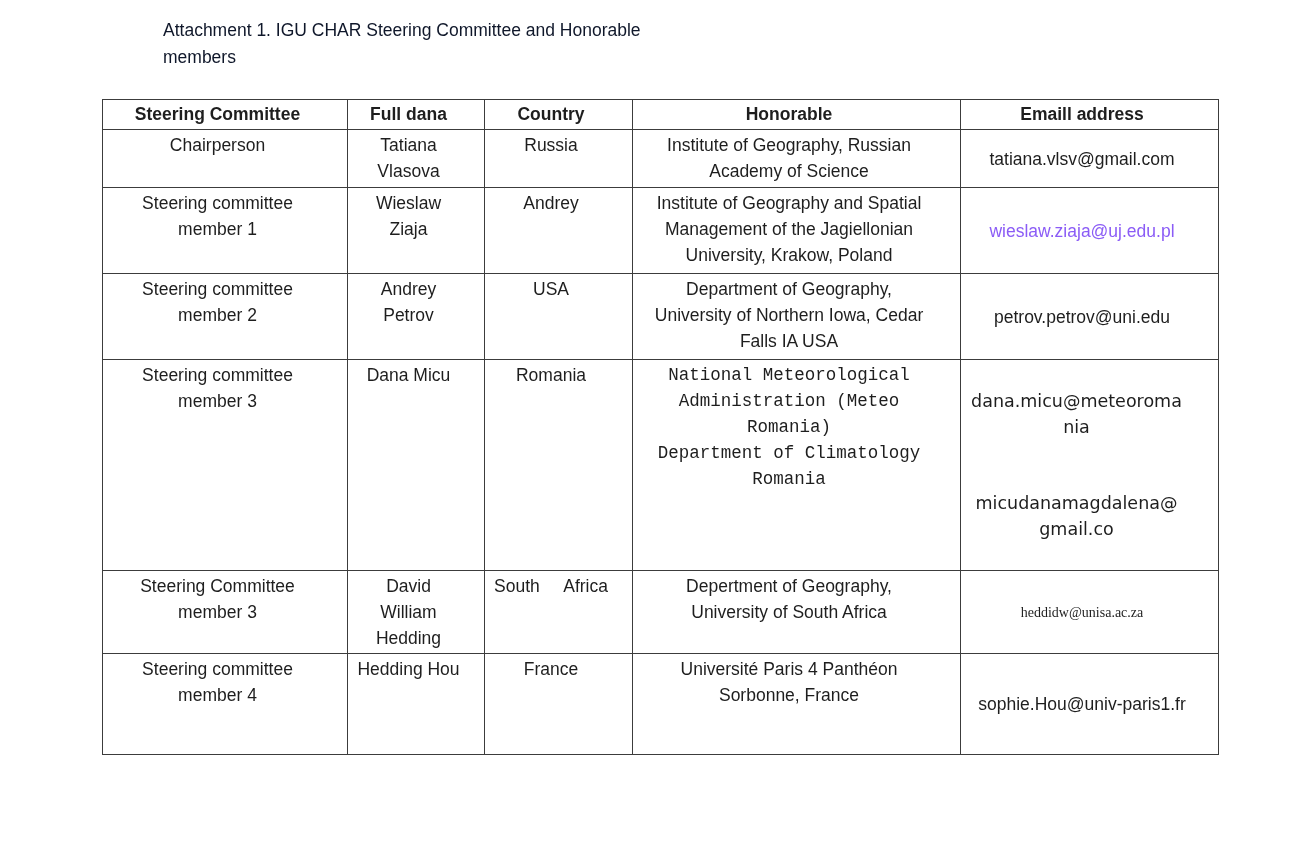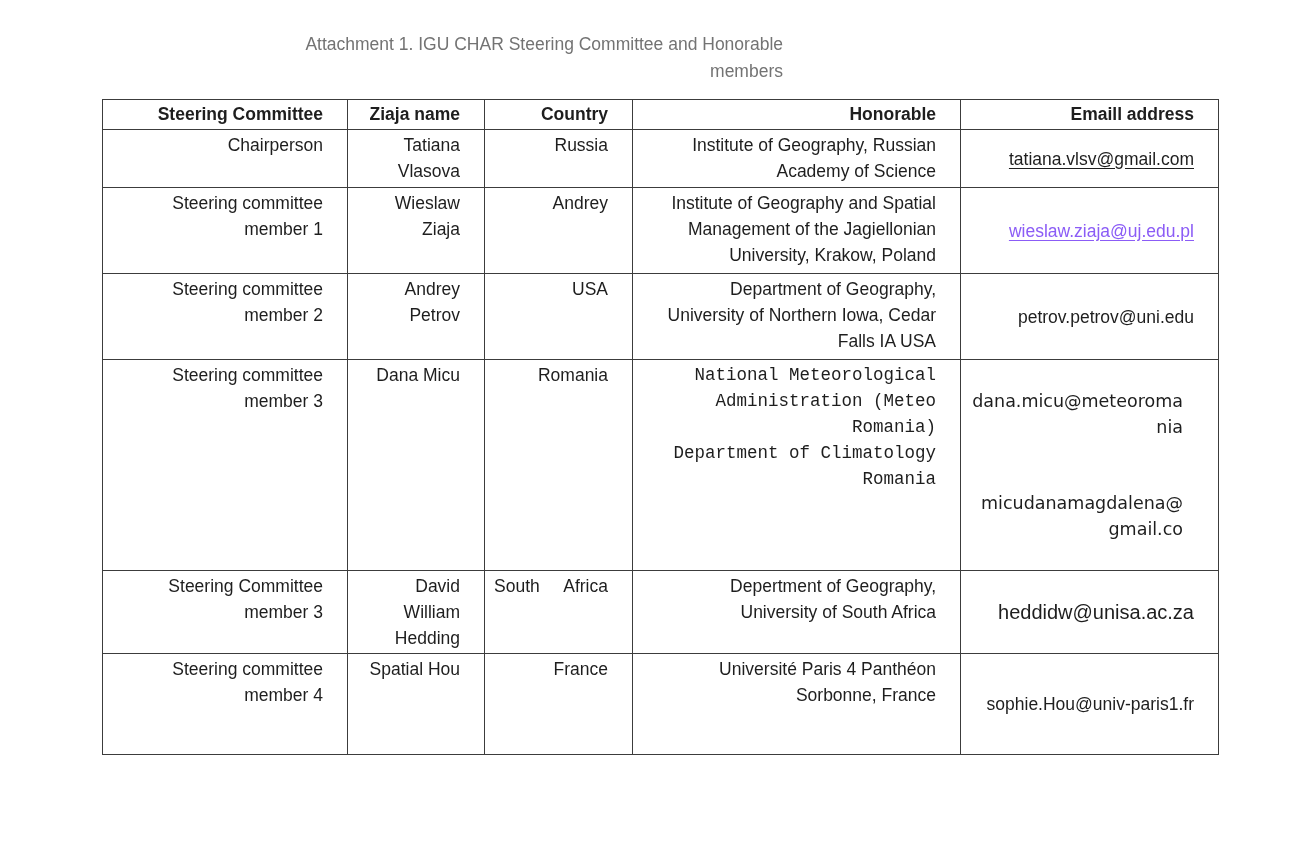--- a/index.html
+++ b/index.html
@@ -7,95 +7,94 @@
   body {
     background: #ffffff;
     font-family: "Liberation Sans", sans-serif;
     color: #1e1e1e;
     position: relative;
     overflow: hidden;
   }
   .doc-title {
     position: absolute;
     left: 163px;
-    top: 31px;
+    top: 17px;
     width: 620px;
     font-size: 17.5px;
     line-height: 27px;
     white-space: pre-line;
-    color: #737373;
-    text-align: right;
+    color: #0f172a;
   }
   table.members {
     position: absolute;
     left: 102px;
     top: 99px;
     width: 1116px;
     border-collapse: collapse;
     table-layout: fixed;
   }
   table.members th, table.members td {
     border: 1.5px solid #3c3c3c;
     padding: 2px 24px 2px 9px;
     vertical-align: top;
     font-size: 17.5px;
     line-height: 26px;
-    text-align: right;
+    text-align: center;
     white-space: pre-line;
     overflow: hidden;
   }
   table.members th {
     font-weight: bold;
     height: 28px;
     padding-top: 1px;
     white-space: nowrap;
   }
   
   table.members td:nth-child(5) { vertical-align: middle; }
   
   tr.r0 td { height: 58px; }
   tr.r1 td { height: 86px; }
   tr.r2 td { height: 86px; }
   tr.r3 td { height: 86px; }
   tr.r4 td { height: 171px; }
   tr.r5 td { height: 81px; }
   tr.r6 td { height: 101px; }
 
-  .u { text-decoration: underline; text-underline-offset: 3px; }
+  .u { text-underline-offset: 3px; }
   .link { color: #8b5cf6; }
   
   .jl { text-align: justify; text-align-last: justify; }
   
   .alt { font-family: Liberation Mono, monospace; font-size: 15.5px; line-height: 27px; }
   .alt-email { font-family: "DejaVu Sans", sans-serif; font-size: 15px; line-height: 24px; }
   .email-stack span { display: block; max-width: 213px; overflow-wrap: anywhere; }
   .email-stack span + span { margin-top: 24px; }
   
-  .serif { font-family: Liberation Sans, sans-serif; font-size: 20px; }
+  .serif { font-family: Liberation Serif, serif; font-size: 14px; }
   
   .small-inst { font-size: 15px; line-height: 28px; padding-top: 6px; }
 </style>
 </head>
 <body>
 
 <div class="doc-title">Attachment 1. IGU CHAR Steering Committee and Honorable
 members</div>
 
 <table class="members">
   <colgroup>
     <col style="width:245px">
     <col style="width:137px">
     <col style="width:148px">
     <col style="width:328px">
     <col style="width:258px">
   </colgroup>
   <thead>
     <tr>
       <th>Steering Committee</th>
-      <th>Ziaja name</th>
+      <th>Full dana</th>
       <th>Country</th>
       <th>Honorable</th>
       <th>Emaill address</th>
     </tr>
   </thead>
   <tbody>
     <tr class="r0">
       <td>Chairperson</td>
       <td>Tatiana
 Vlasova</td>
@@ -147,20 +146,20 @@
 William
 Hedding</td>
       <td class="jl">South Africa</td>
       <td>Depertment of Geography,
 University of South Africa</td>
       <td><span class="serif">heddidw@unisa.ac.za</span></td>
     </tr>
     <tr class="r6">
       <td>Steering committee
 member 4</td>
-      <td>Spatial Hou</td>
+      <td>Hedding Hou</td>
       <td>France</td>
       <td class="small-inst">Université Paris 4 Panthéon
 Sorbonne, France</td>
       <td><span>sophie.Hou@univ-paris1.fr</span></td>
     </tr>
   </tbody>
 </table>
 
 </body></html>

